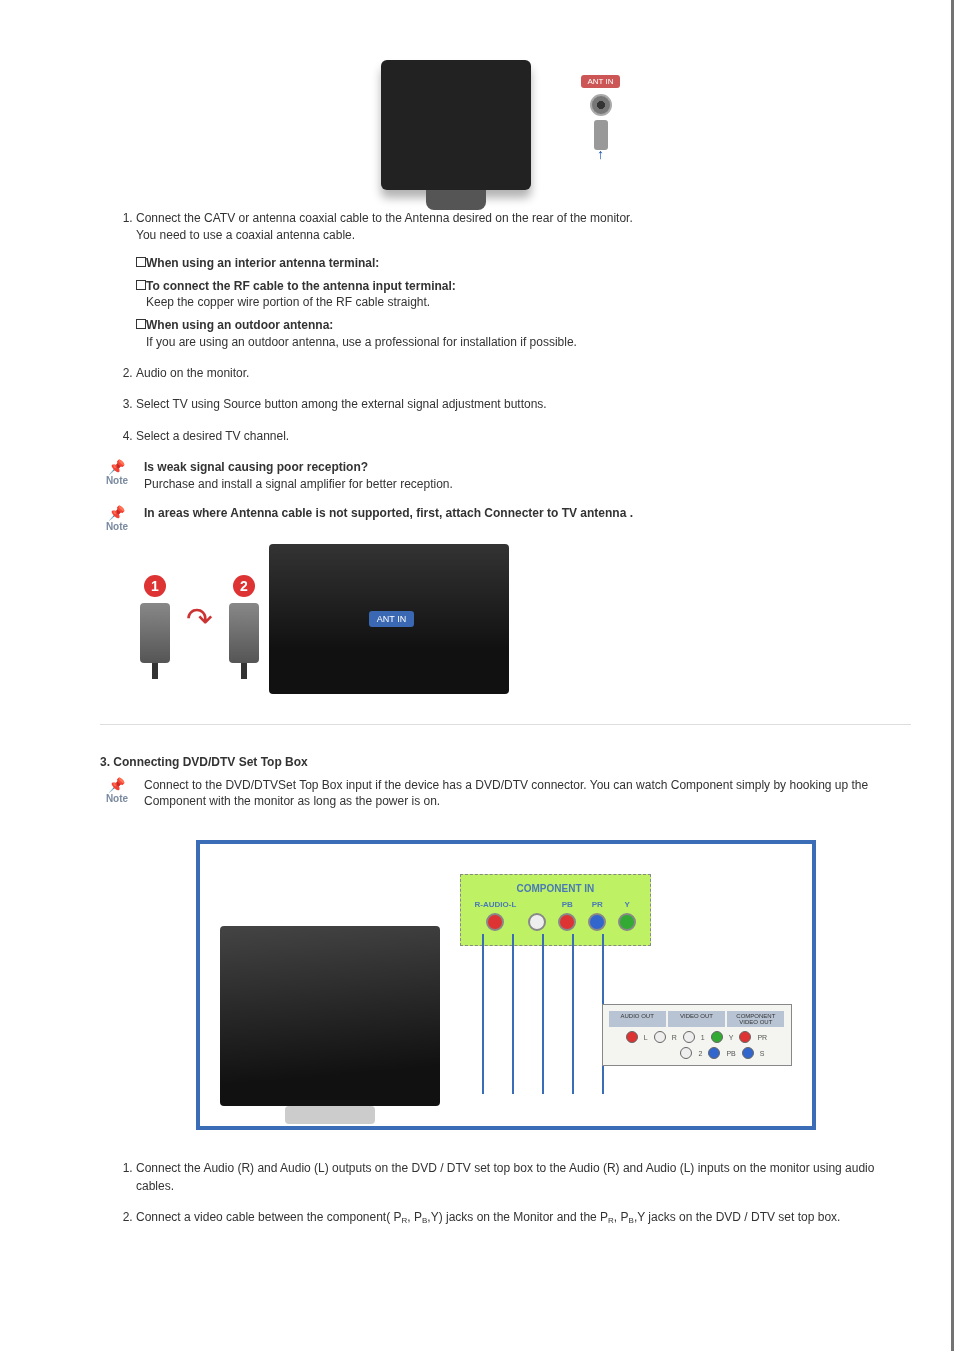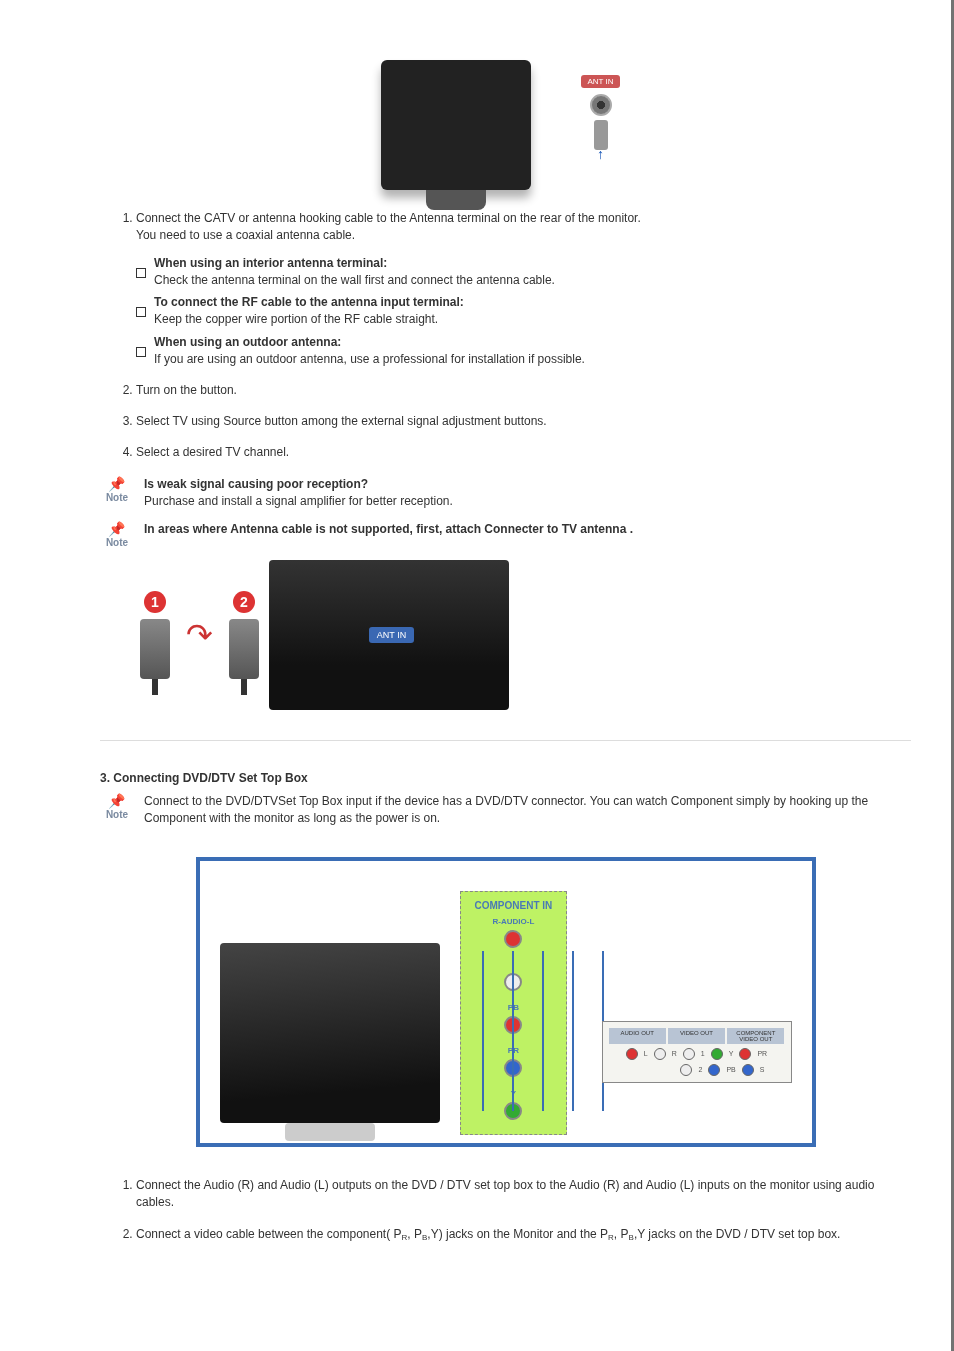--- a/index.html
+++ b/index.html
@@ -82,24 +82,23 @@
   }
   ol.main-list > li {
     margin-bottom: 14px;
     line-height: 1.45;
   }
   .sub-box {
     margin-top: 10px;
   }
   .sub-item {
     display: flex;
-    gap: 8px;
+    gap: 0;
     margin-bottom: 6px;
     line-height: 1.4;
-    align-items: center;
   }
   .sq {
     display: inline-block;
     width: 10px;
     height: 10px;
     border: 1px solid #333;
     flex-shrink: 0;
     margin-top: 2px;
   }
   .bold { font-weight: bold; }
@@ -241,21 +240,20 @@
     text-align: center;
     font-size: 10px;
     color: #4a7ab5;
     font-weight: bold;
     margin-bottom: 6px;
   }
   .port-row {
     display: flex;
     gap: 12px;
     justify-content: center;
-    flex-direction: column;
   }
   .port-col {
     display: flex;
     flex-direction: column;
     align-items: center;
     gap: 3px;
   }
   .port-lbl {
     font-size: 8px;
     color: #4a7ab5;
@@ -335,47 +333,46 @@
     <div class="ant-conn">
       <div class="ant-label">ANT IN</div>
       <div class="ant-jack"></div>
       <div class="ant-plug"></div>
       <div class="ant-arrow">↑</div>
     </div>
   </div>
 
   <ol class="main-list">
     <li>
-      <span>Connect the CATV or antenna hooking cable to the Antenna terminal on the rear of the monitor.</span><br>
+      <span>Connect the CATV or antenna coaxial cable to the Antenna desired on the rear of the monitor.</span><br>
       <span>You need to use a coaxial antenna cable.</span>
       <div class="sub-box">
         <div class="sub-item">
           <span class="sq"></span>
           <div>
             <span class="bold">When using an interior antenna terminal:</span><br>
-            <span>Check the antenna terminal on the wall first and connect the antenna cable.</span>
           </div>
         </div>
         <div class="sub-item">
           <span class="sq"></span>
           <div>
             <span class="bold">To connect the RF cable to the antenna input terminal:</span><br>
             <span>Keep the copper wire portion of the RF cable straight.</span>
           </div>
         </div>
         <div class="sub-item">
           <span class="sq"></span>
           <div>
             <span class="bold">When using an outdoor antenna:</span><br>
             <span>If you are using an outdoor antenna, use a professional for installation if possible.</span>
           </div>
         </div>
       </div>
     </li>
-    <li>Turn on the button.</li>
+    <li>Audio on the monitor.</li>
     <li>Select TV using Source button among the external signal adjustment buttons.</li>
     <li>Select a desired TV channel.</li>
   </ol>
 
   <div class="note-row">
     <div class="note-badge">
       <div class="note-pin">📌</div>
       <div class="note-text">Note</div>
     </div>
     <div class="note-content">

